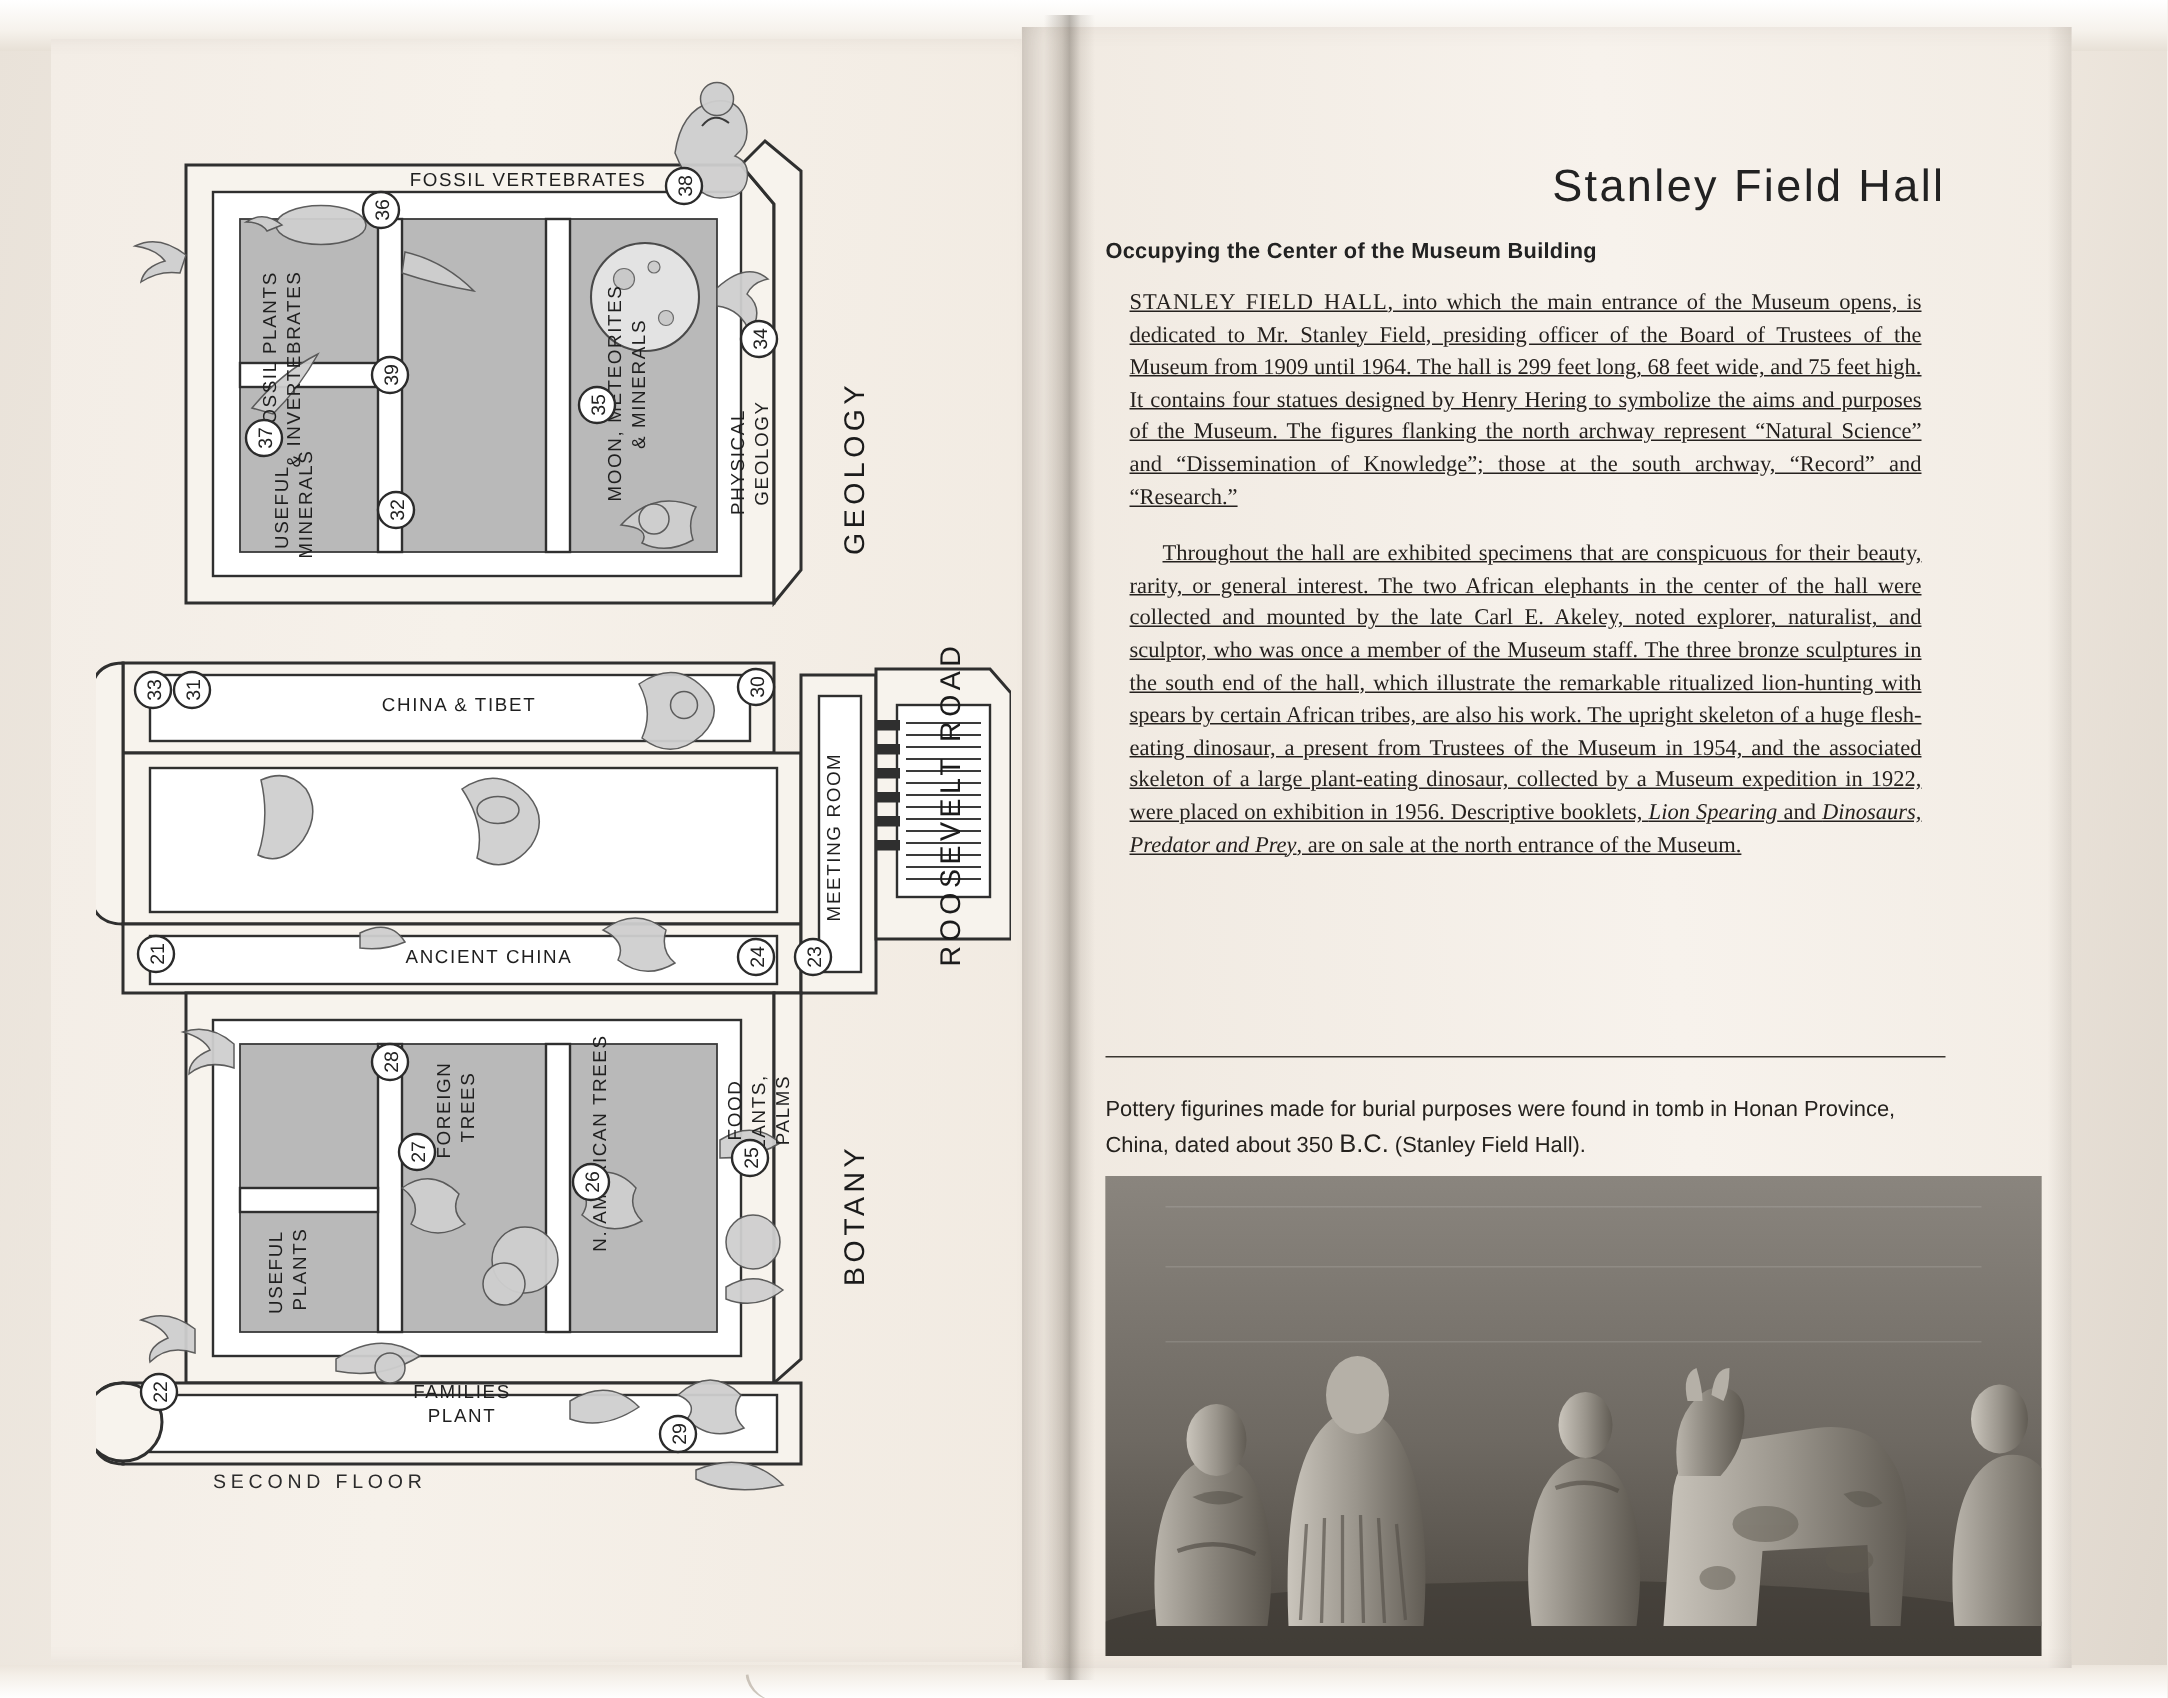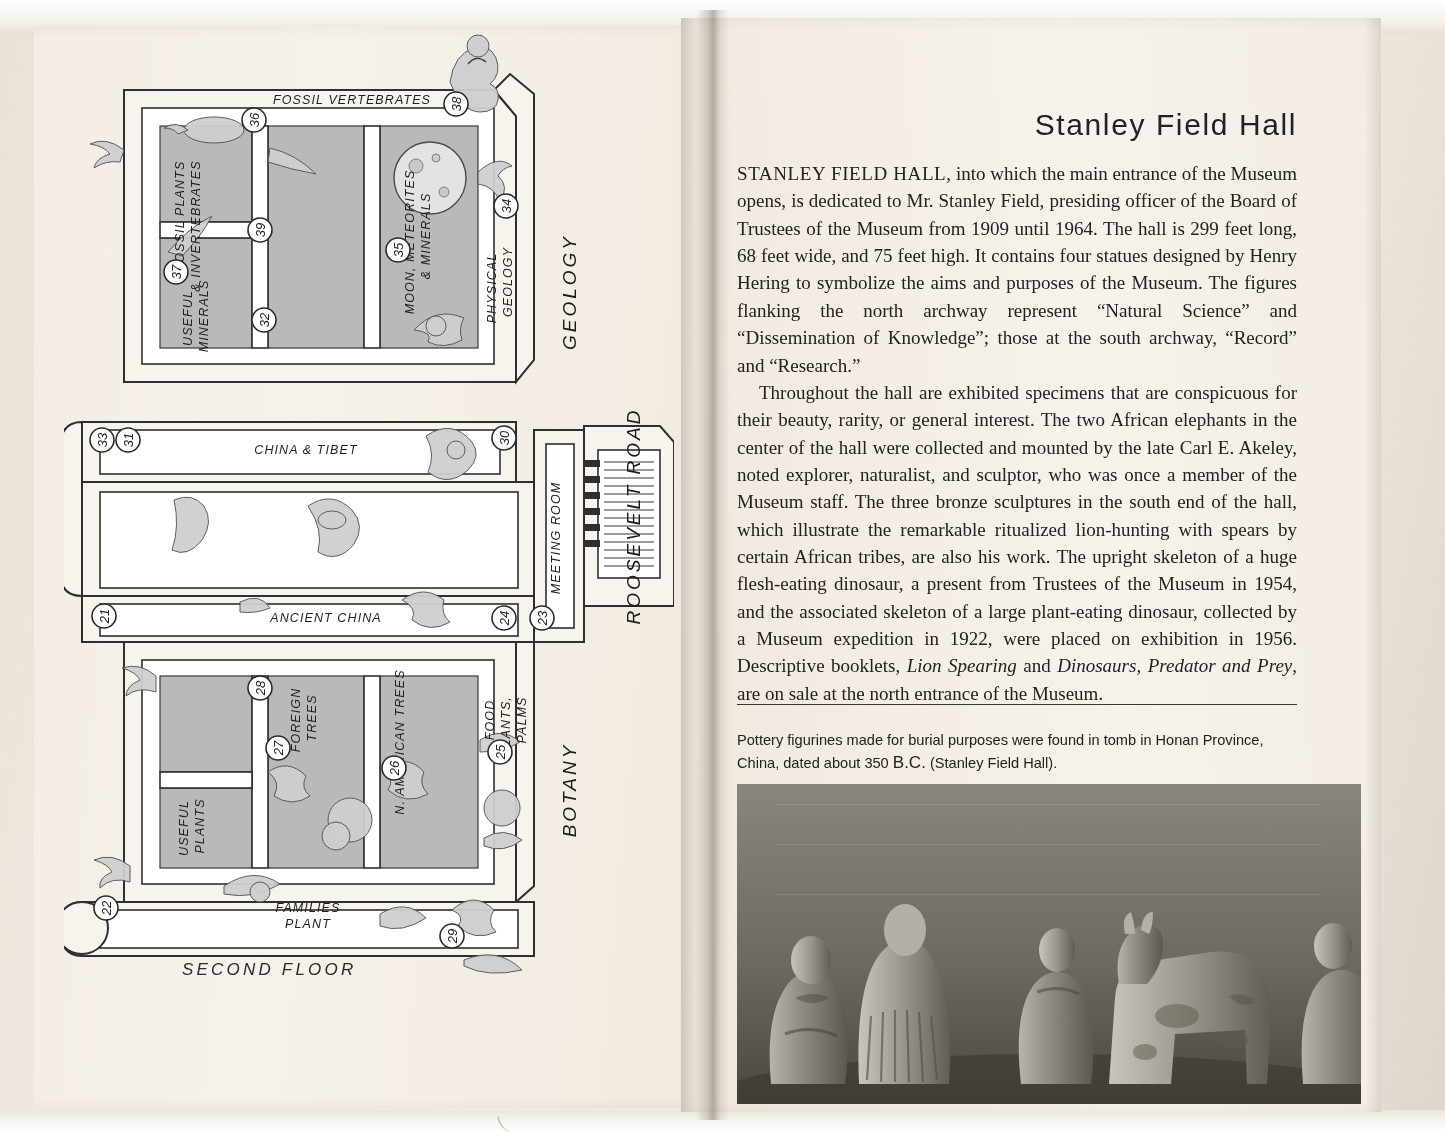--- a/index.html
+++ b/index.html
@@ -68,32 +68,31 @@
   }
   .page-right-edge {
     position: absolute;
     right: 0; top: 0; width: 16px; height: 1094px;
     background: linear-gradient(90deg, rgba(0,0,0,0) 0%, rgba(150,140,128,.25) 100%);
   }
 
   
   .map-wrap {
     position: absolute;
-    left: 30px; top: 4px;
-    width: 610px; height: 1000px; font-style: italic;
+    left: 30px; top: 24px;
+    width: 610px; height: 1000px;
   }
   .map-svg { display:block; }
   .map-caption {
     position: absolute;
     left: 78px; top: 930px;
     font-family: "Liberation Sans", sans-serif;
-    font-size: 17px;
+    font-size: 13px;
     letter-spacing: 3.2px;
     color: #2b2b2b;
-    margin-left: 40px;
   }
 
   
   .article {
     position: absolute;
     left: 56px; top: 90px;
     width: 560px;
   }
   .article-title {
     font-family: "Liberation Sans", sans-serif;
@@ -106,26 +105,27 @@
   }
   .article-sub {
     font-family: "Liberation Sans", sans-serif;
     font-size: 14.5px;
     font-weight: bold;
     color: #222;
     margin: 0 0 16px 0;
     letter-spacing: .2px;
   }
   .article p {
-    margin: 0;
-    font-size: 19px;
+    margin: 16px;
+    font-size: 15px;
     line-height: 1.44;
     text-align: justify;
     color: #25211e;
     text-indent: 22px;
+    text-decoration: underline;
   }
   .article p.first { text-indent: 0; }
   .smallcaps {
     font-variant: small-caps;
     letter-spacing: .6px;
   }
   .rule {
     position: absolute;
     left: 56px; top: 686px;
     width: 560px; height: 0;
@@ -399,20 +399,21 @@
 
         <div class="map-caption">SECOND FLOOR</div>
       </div>
     </div>
 
     <div class="page-right">
       <div class="page-right-edge"></div>
 
       <div class="article">
         <h1 class="article-title">Stanley Field Hall</h1>
+        <h2 class="article-sub">Occupying the Center of the Museum Building</h2>
 
         <p class="first"><span class="smallcaps">STANLEY FIELD HALL</span>, into which the main entrance of the Museum opens, is dedicated to Mr. Stanley Field, presiding officer of the Board of Trustees of the Museum from 1909 until 1964. The hall is 299 feet long, 68 feet wide, and 75 feet high. It contains four statues designed by Henry Hering to symbolize the aims and purposes of the Museum. The figures flanking the north archway represent “Natural Science” and “Dissemination of Knowledge”; those at the south archway, “Record” and “Research.”</p>
 
         <p>Throughout the hall are exhibited specimens that are conspicuous for their beauty, rarity, or general interest. The two African elephants in the center of the hall were collected and mounted by the late Carl E. Akeley, noted explorer, naturalist, and sculptor, who was once a member of the Museum staff. The three bronze sculptures in the south end of the hall, which illustrate the remarkable ritualized lion-hunting with spears by certain African tribes, are also his work. The upright skeleton of a huge flesh-eating dinosaur, a present from Trustees of the Museum in 1954, and the associated skeleton of a large plant-eating dinosaur, collected by a Museum expedition in 1922, were placed on exhibition in 1956. Descriptive booklets, <i>Lion Spearing</i> and <i>Dinosaurs, Predator and Prey</i>, are on sale at the north entrance of the Museum.</p>
       </div>
 
       <div class="rule"></div>
 
       <div class="photo-caption">Pottery figurines made for burial purposes were found in tomb in Honan Province, China, dated about 350 <span class="sc">B.C.</span> (Stanley Field Hall).</div>
 

